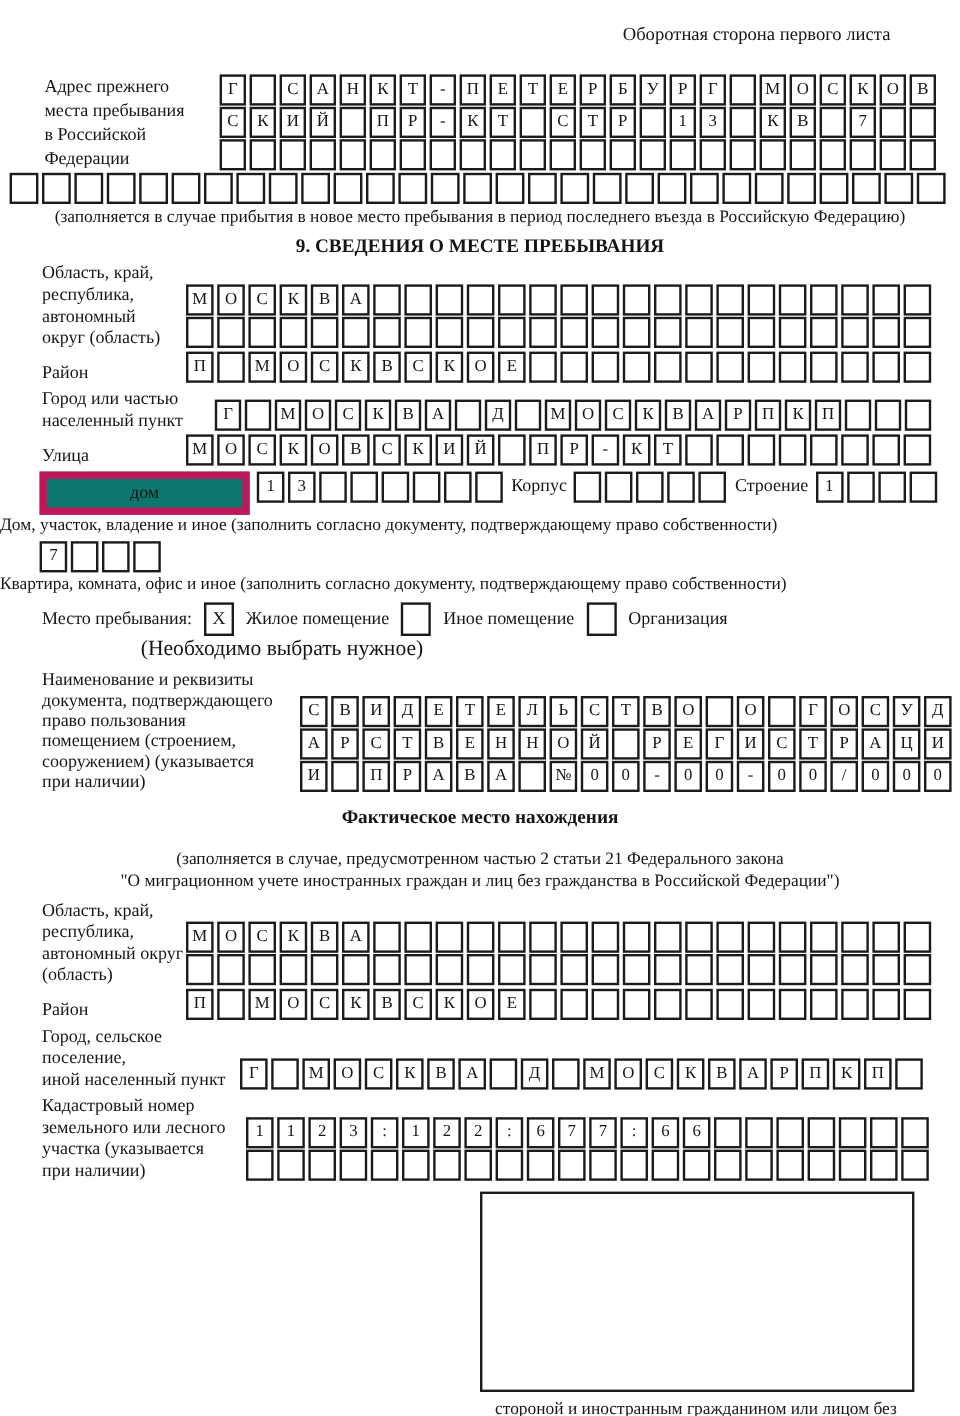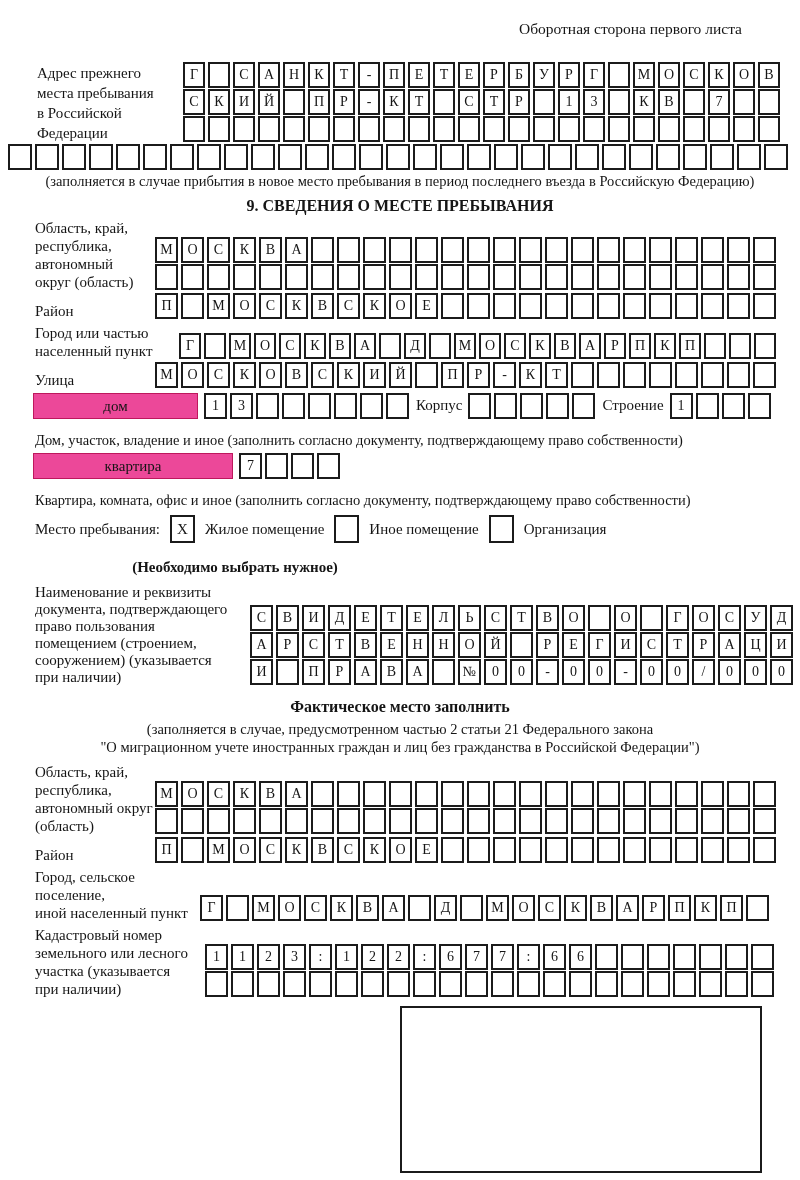--- a/index.html
+++ b/index.html
@@ -35,44 +35,44 @@
 
   .sec-header{ text-align:center; font-weight:bold; font-size:16px; margin-top:7px; }
 
   .form-row{ padding-left:35px; margin-top:2px; }
   .form-row .label-col{ width:120px; }
   .indent-cells{ padding-left:24px; }
 
   
   .house-row{ padding-left:33px; margin-top:4px; display:flex; align-items:flex-start; }
   .wide-box{
-    flex:none; border:1px solid #be185d; height:24px;
-    display:flex; align-items:center; justify-content:center; background:#ec4899;
+    flex:none; border:6px solid #be185d; height:24px;
+    display:flex; align-items:center; justify-content:center; background:#0f766e;
   }
   .box-dom{ width:163px; margin-right:6px; }
   .box-kv{ width:198px; margin-right:6px; }
   .inline-label{ flex:none; padding:4px 6px 0 4px; }
-  .note-line{ padding-left:35px; font-size:14.5px; margin-top:12px; }
+  .note-line{ font-size:14.5px; margin-top:1px; }
 
   
   .stay-row{ padding-left:35px; margin-top:6px; display:flex; align-items:center; }
   .checkbox{
     flex:none; width:21px; height:24px; border:2px solid #1b1b1b;
     display:inline-flex; align-items:center; justify-content:center;
     font-size:15px; margin:0 10px;
   }
   .stay-label{ padding-top:1px; }
-  .stay-note{ width:470px; text-align:center; font-size:15px; margin-top:16px;font-weight:bold; }
+  .stay-note{ width:470px; text-align:center; font-size:18px; margin-top:0; }
 
   
   .doc-block{ padding-left:35px; margin-top:6px; }
   .doc-block .label-col{ width:215px; line-height:17px; }
 
   .fact-header{ text-align:center; font-weight:bold; font-size:16px; margin-top:12px; }
-  .fact-note{ text-align:center; font-size:14.5px; margin-top:4px; line-height:18px; }
+  .fact-note{ text-align:center; font-size:14.5px; margin-top:16px; line-height:18px; }
 
   .fact-region .label-col{ width:120px; }
   .city2 .label-col{ width:165px; }
   .cad-block .label-col{ width:170px; line-height:18px; }
   .cad-cells{ padding-top:18px; }
 
   
   .stamp-box{
     margin:8px 0 0 400px; width:358px; height:163px;
     border:2px solid #1b1b1b; background:#fff;
@@ -392,21 +392,20 @@
   <div class="cell-row">
       <span class="cell">1</span>
       <span class="cell"></span>
       <span class="cell"></span>
       <span class="cell"></span>
     </div>
 </div>
 <div class="note-line">Дом, участок, владение и иное (заполнить согласно документу, подтверждающему право собственности)</div>
 
 <div class="house-row">
-  <div class="wide-box box-kv">квартира</div>
   <div class="cell-row">
       <span class="cell">7</span>
       <span class="cell"></span>
       <span class="cell"></span>
       <span class="cell"></span>
     </div>
 </div>
 <div class="note-line">Квартира, комната, офис и иное (заполнить согласно документу, подтверждающему право собственности)</div>
 
 <div class="stay-row">
@@ -495,21 +494,21 @@
         <span class="cell">0</span>
         <span class="cell">0</span>
         <span class="cell">/</span>
         <span class="cell">0</span>
         <span class="cell">0</span>
         <span class="cell">0</span>
       </div>
   </div>
 </div>
 
-<div class="fact-header">Фактическое место заполнить</div>
+<div class="fact-header">Фактическое место нахождения</div>
 <div class="fact-note">(заполняется в случае, предусмотренном частью 2 статьи 21 Федерального закона</div>
 <div class="fact-note" style="margin-top:0;">"О миграционном учете иностранных граждан и лиц без гражданства в Российской Федерации")</div>
 
 <div class="form-row flex fact-region" style="margin-top:5px;">
   <div class="label-col">
       <div>Область, край,</div>
       <div>республика,</div>
       <div>автономный округ</div>
       <div>(область)</div>
     </div>

